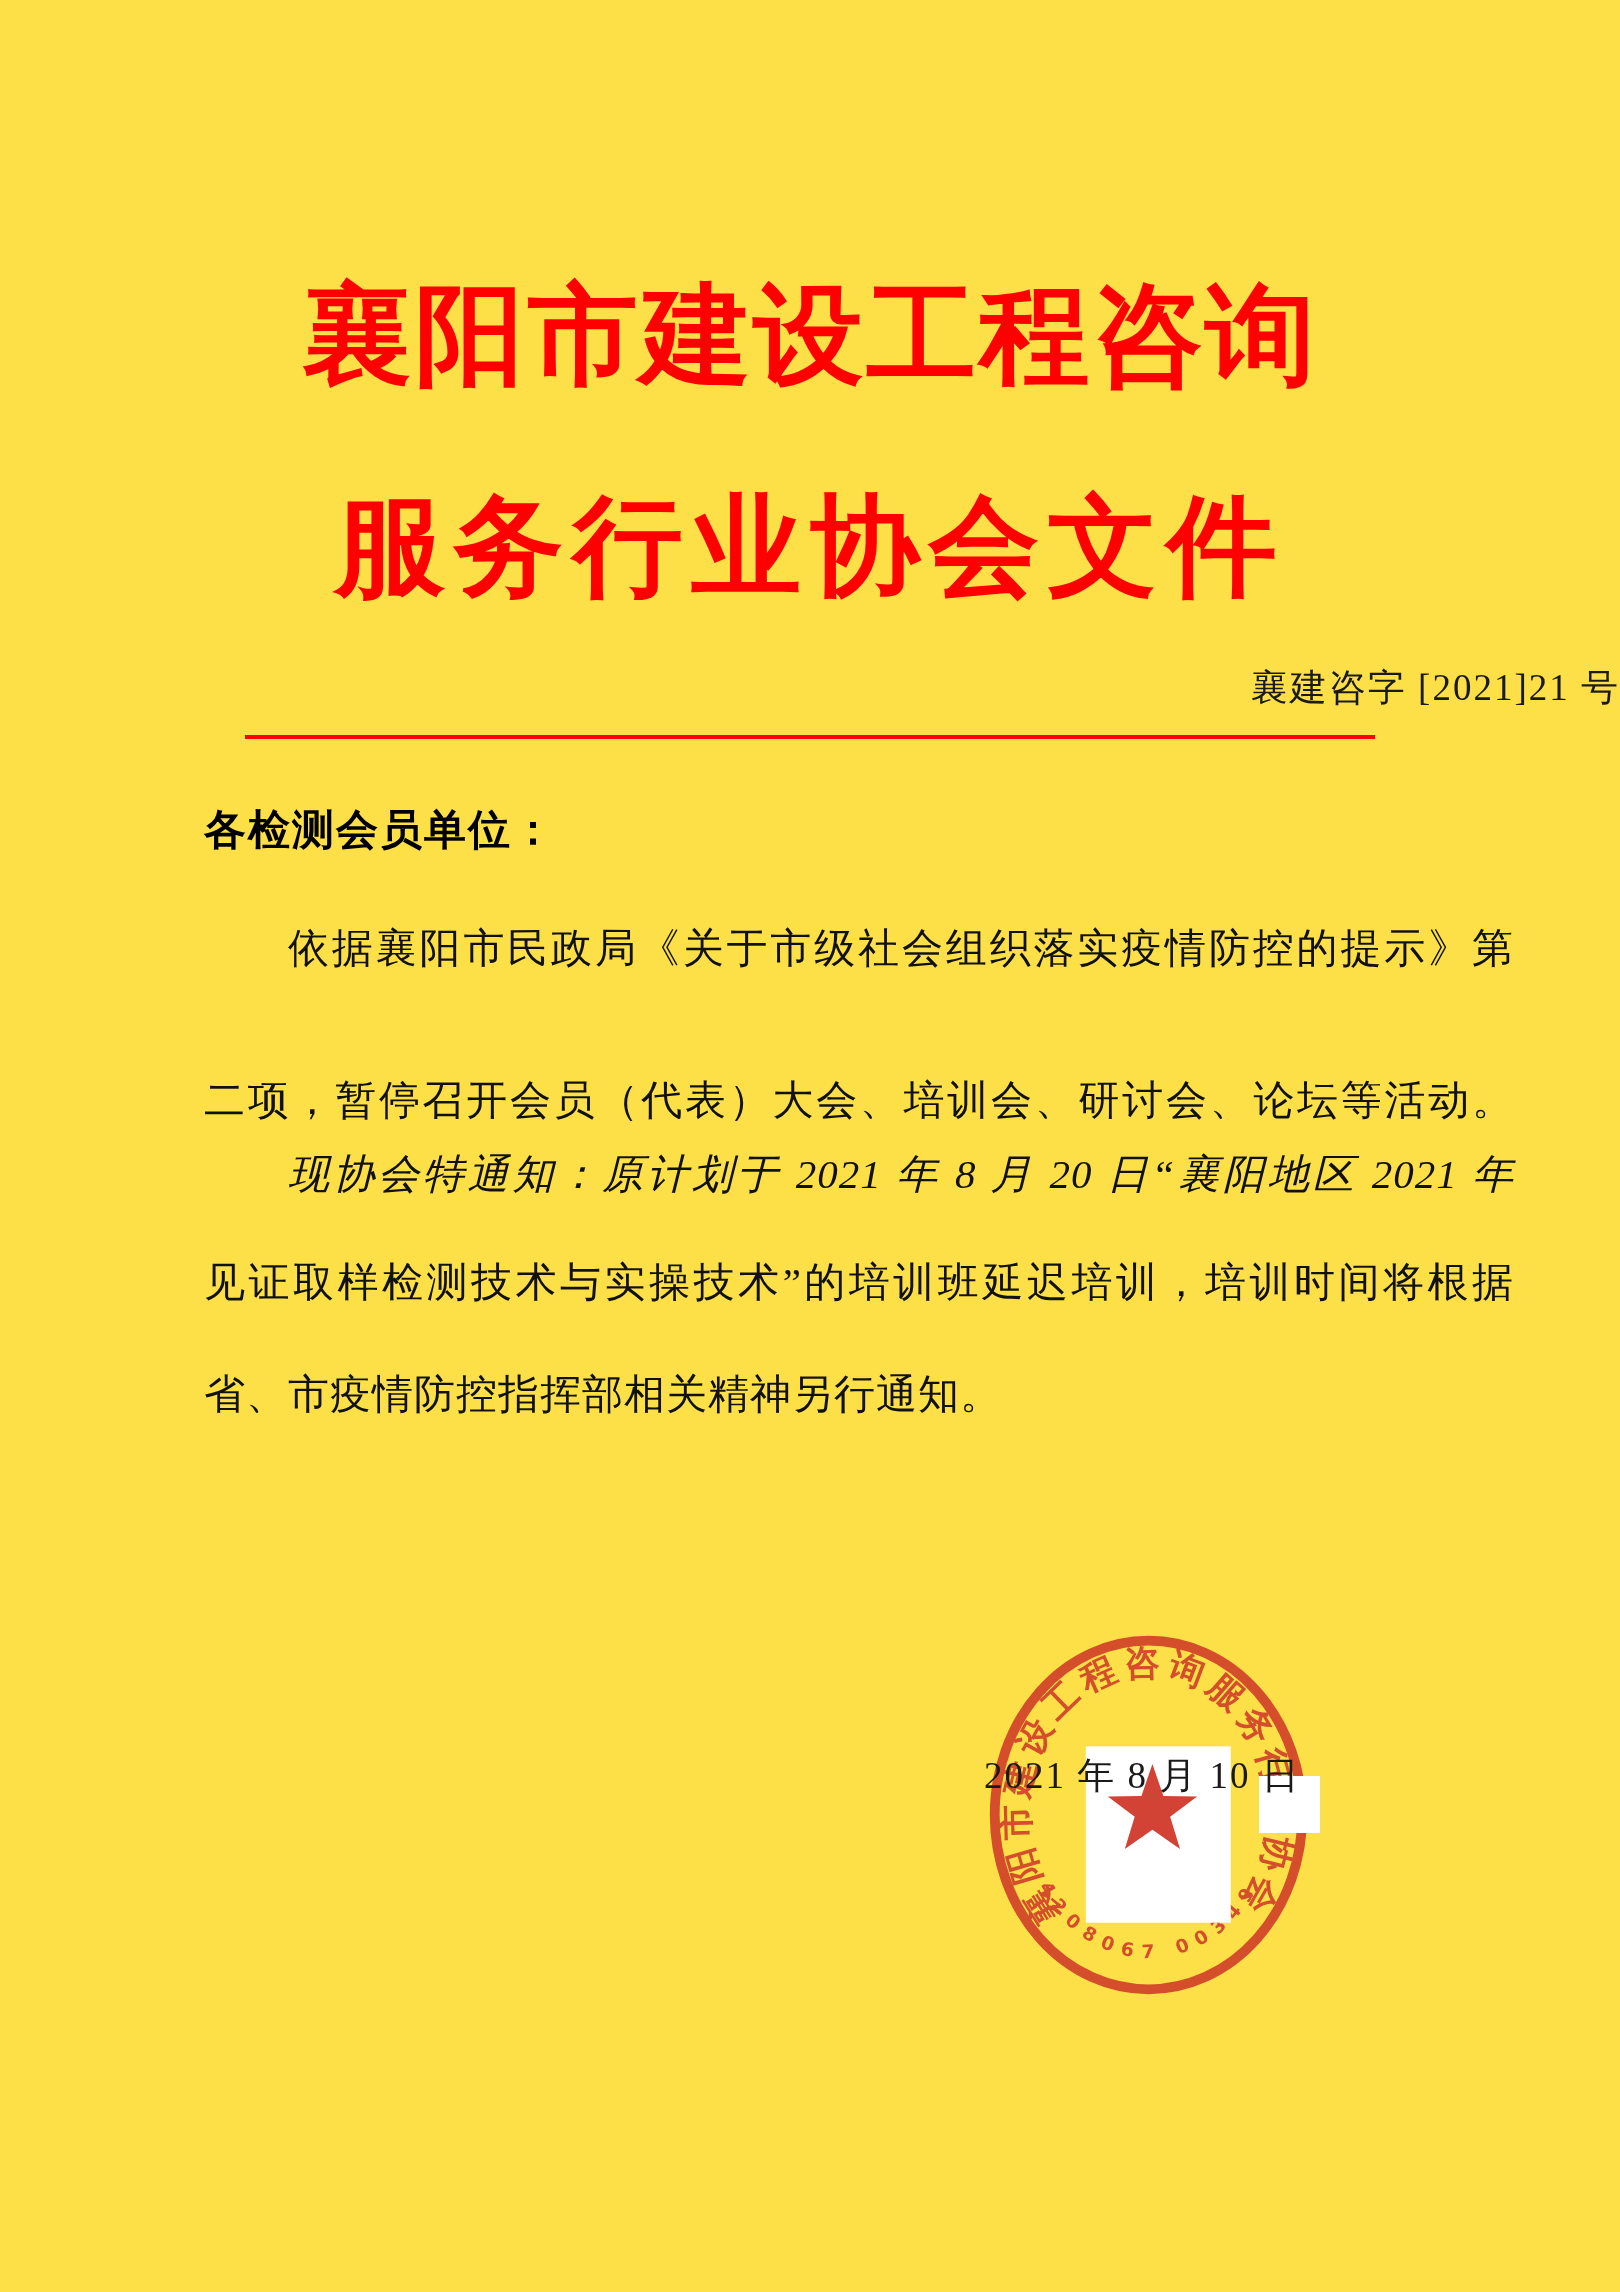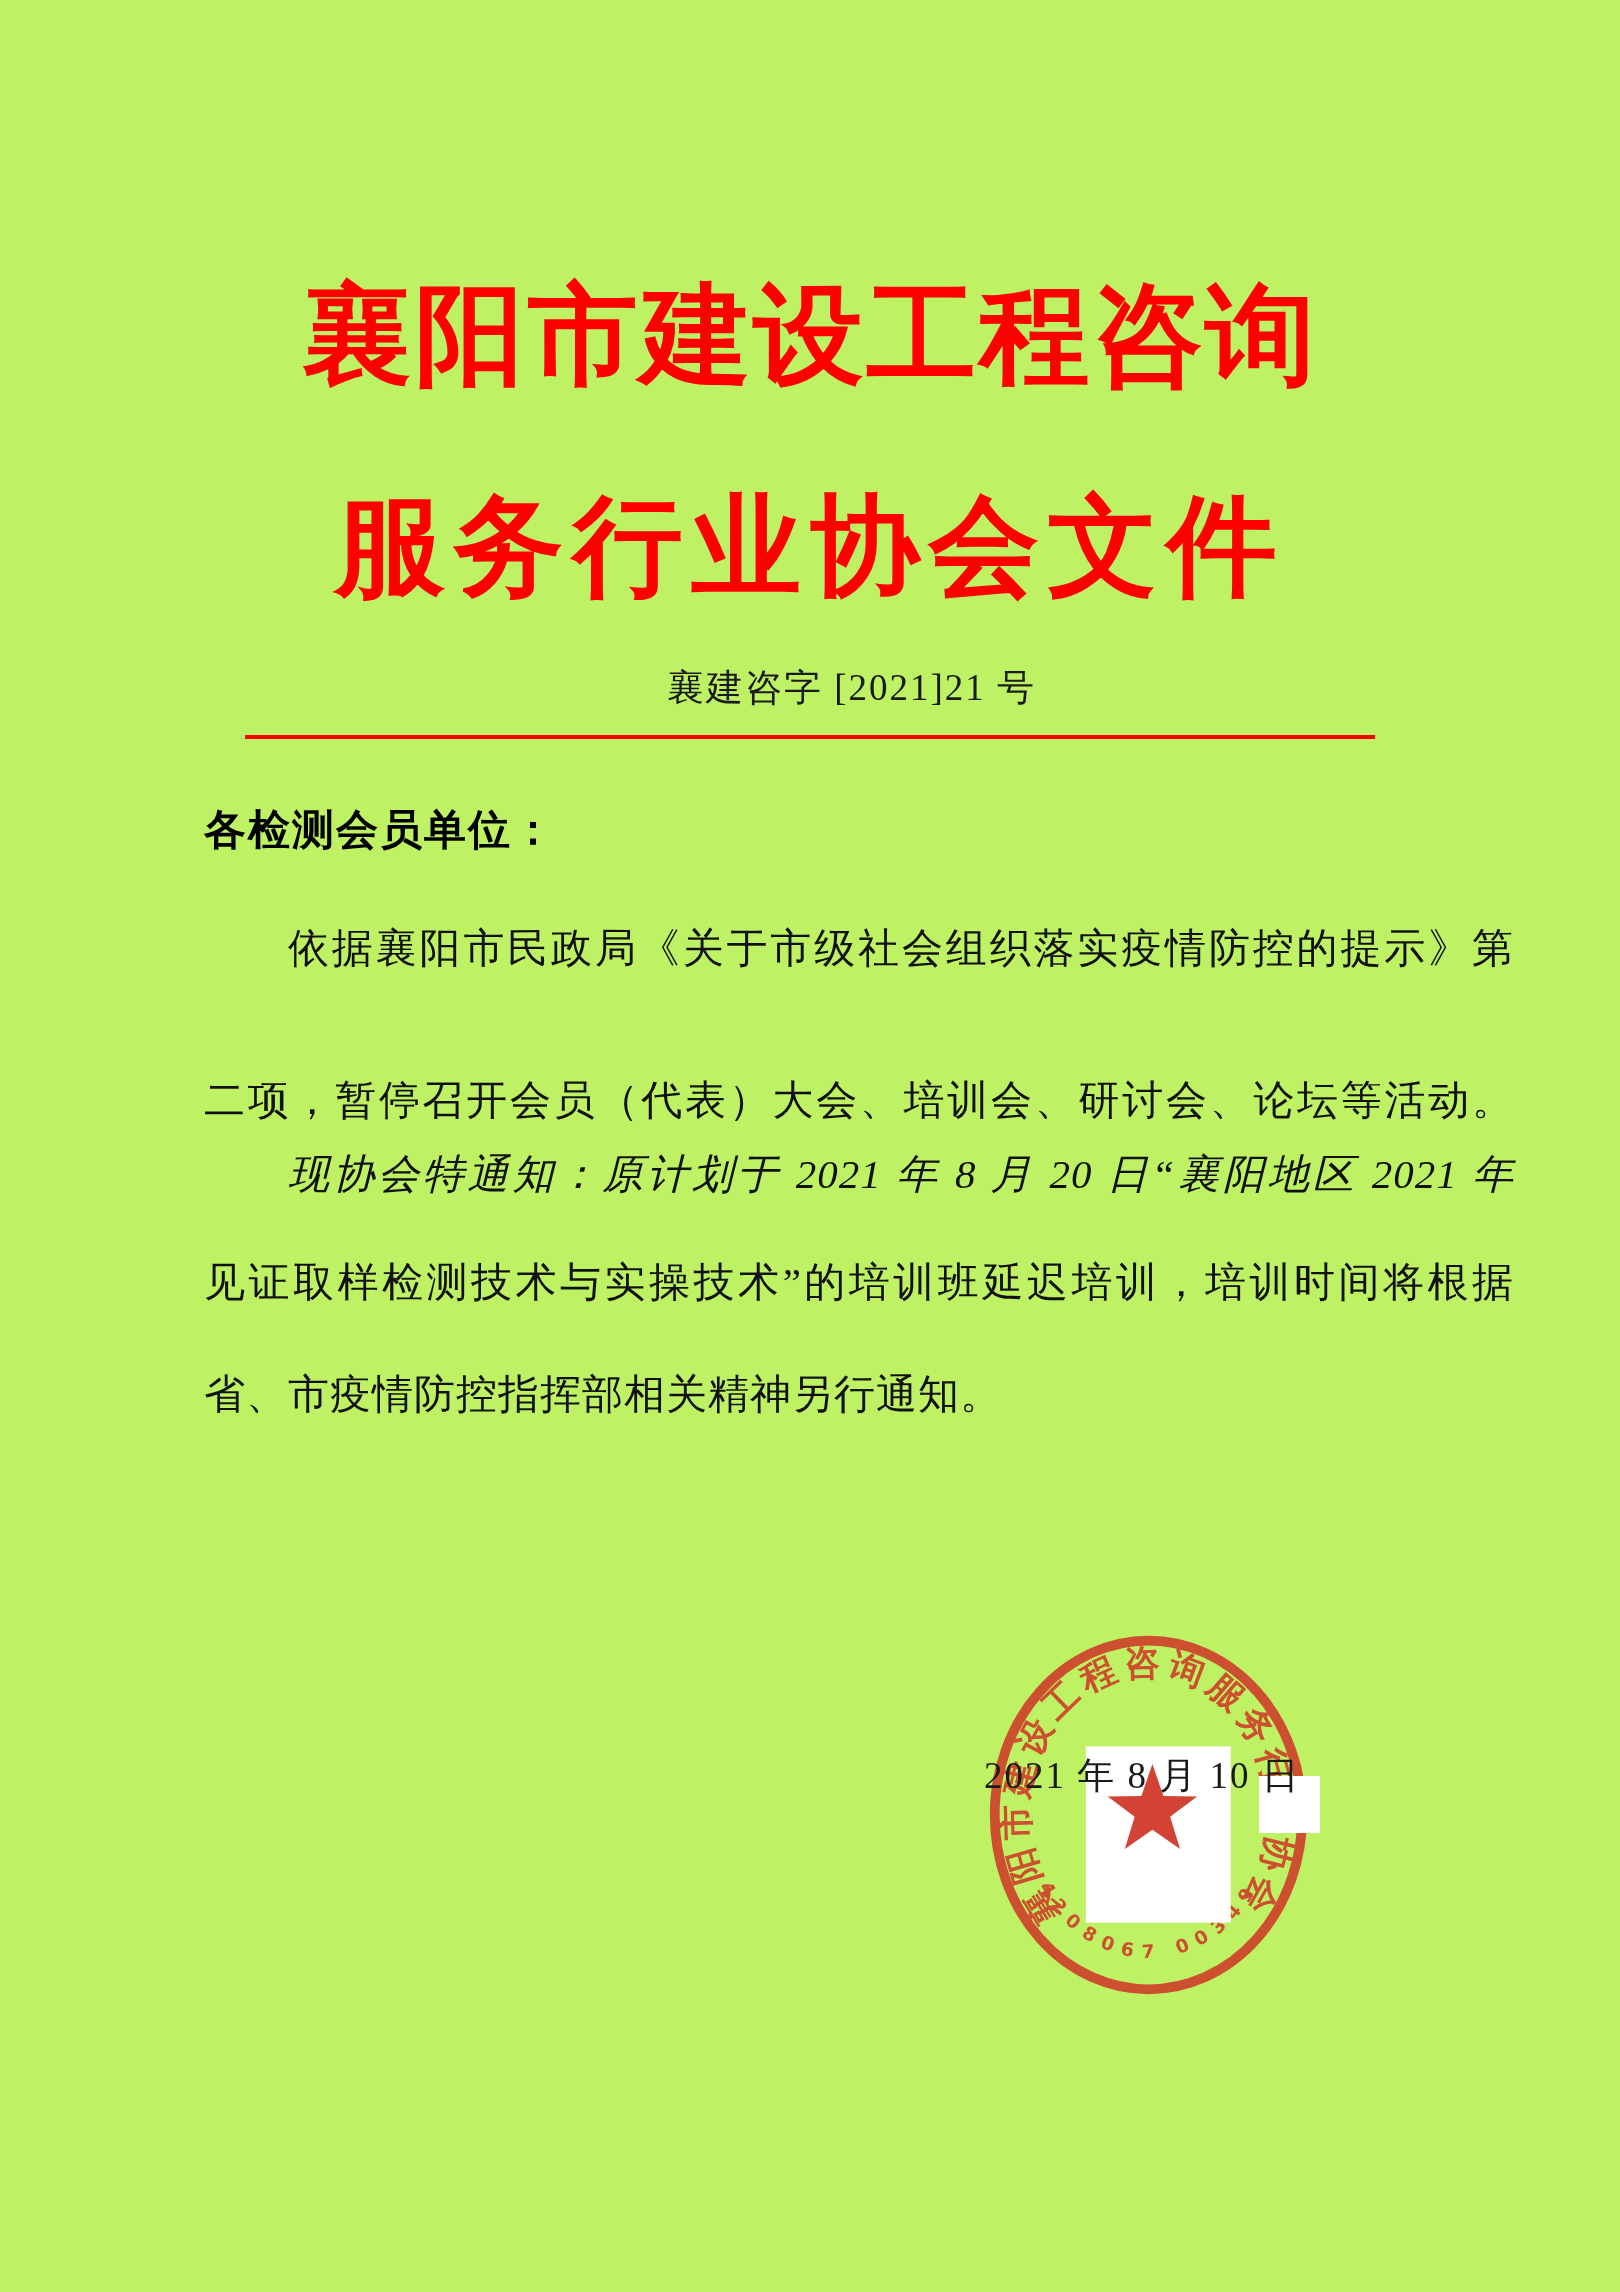--- a/index.html
+++ b/index.html
@@ -1,38 +1,38 @@
 <!DOCTYPE html>
 <html><head>
 <meta charset="utf-8">
 <style>
   html,body{margin:0;padding:0;background:#ffffff;}
   .page{
     position:relative;
     width:1620px;height:2293px;
-    background:#bef264;
+    background:#fde047;
     overflow:hidden;
     font-family:"Liberation Serif","DejaVu Serif",serif;
   }
   
   .title-line{
     position:absolute;left:0;right:0;
     text-align:center;
     color:#fe0000;
     font-weight:bold;
     font-size:110px;
     line-height:118px;
     white-space:nowrap;
   }
   .title-line.l1{top:277px;letter-spacing:2.9px;}
   .title-line.l2{top:488px;letter-spacing:8.8px;}
   .doc-number{
     position:absolute;left:0;right:0;top:663px;
     padding-left:83px;
-    text-align:center;
+    text-align:right;
     color:#1a1a1a;
     font-size:37px;
     letter-spacing:2px;
     white-space:nowrap;
   }
   .red-rule{
     position:absolute;
     left:245px;top:735px;
     width:1130px;height:3.9px;
     background:#fe0000;

